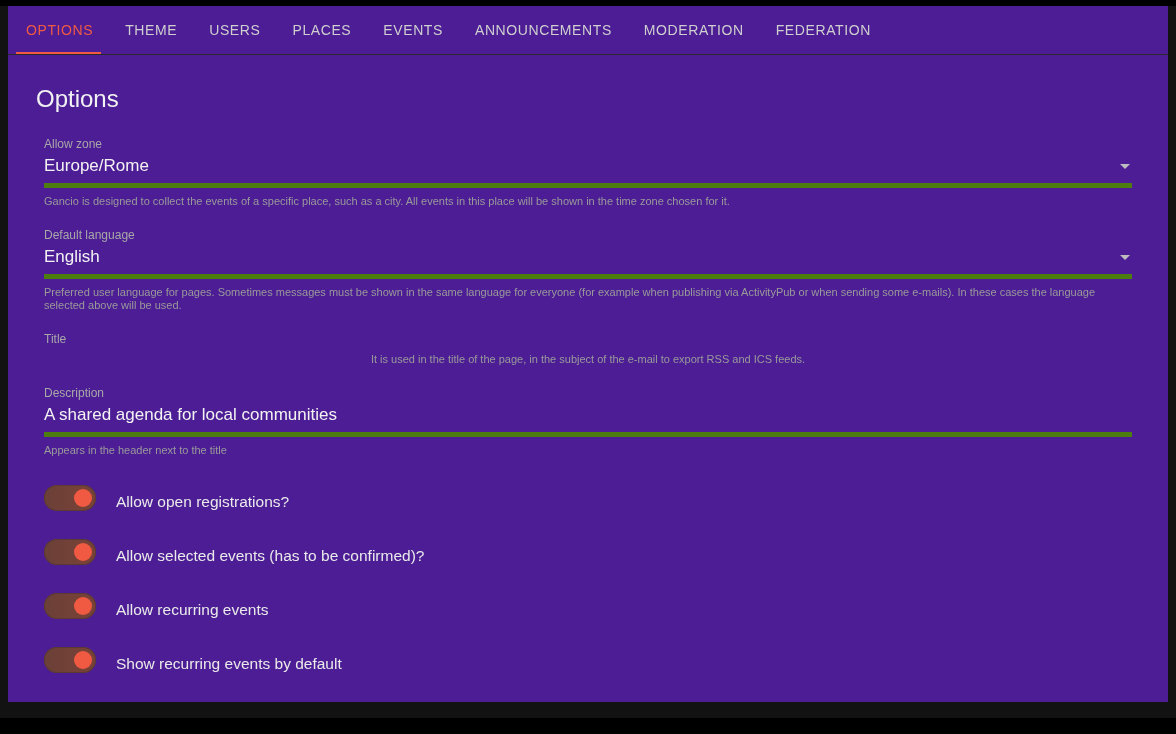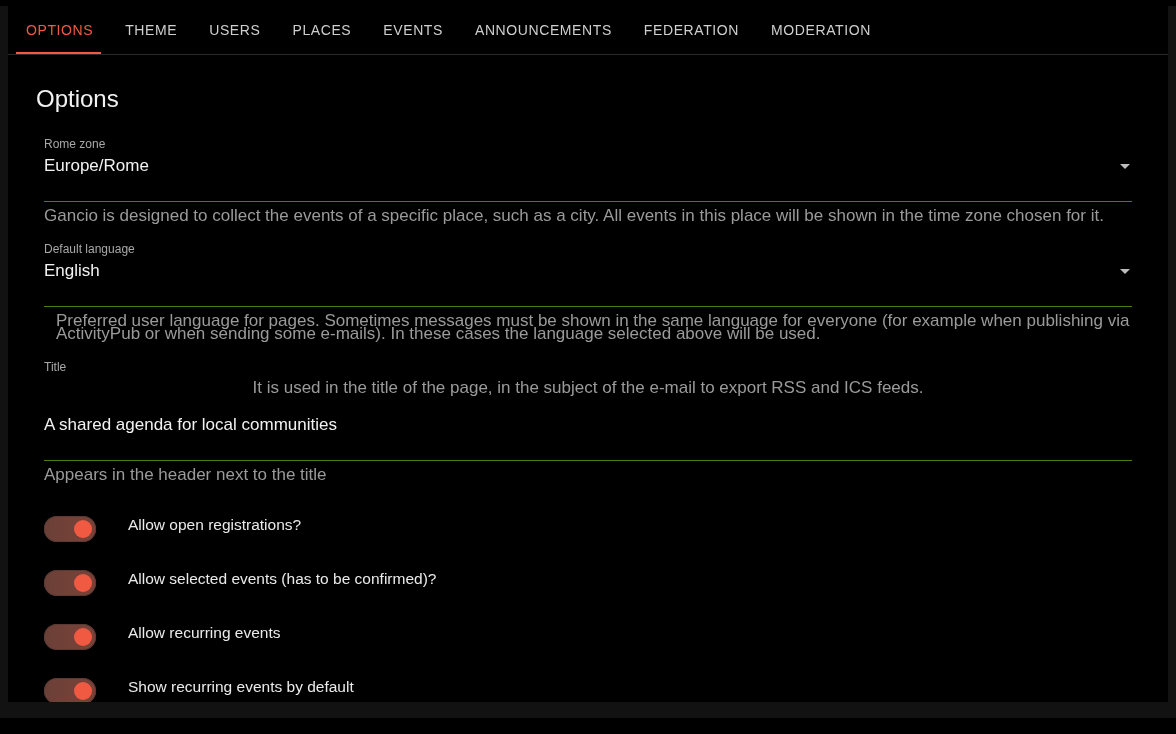--- a/index.html
+++ b/index.html
@@ -30,21 +30,21 @@
     height: 6px;
     background: #000000;
   }
 
   .panel {
     position: absolute;
     top: 6px;
     left: 8px;
     width: 1160px;
     height: 712px;
-    background: #000000;
+    background: #4c1d95;
     box-sizing: border-box;
   }
 
   
   .tabbar {
     position: relative;
     height: 48px;
     display: flex;
     align-items: stretch;
     border-bottom: 1px solid #2a2a2a;
@@ -95,53 +95,52 @@
   .field-label {
     font-size: 12px;
     color: #a8a8a8;
     margin-bottom: 4px;
     line-height: 14px;
   }
   .field-input-row {
     display: flex;
     align-items: center;
     justify-content: space-between;
-    border-bottom: 1px solid #4d7c0f;
-    padding-bottom: 24px;
+    border-bottom: 5px solid #4d7c0f;
+    padding-bottom: 6px;
   }
   .field-value {
     font-size: 17px;
     color: #f2f2f2;
     line-height: 22px;
   }
   .caret {
     width: 0;
     height: 0;
     border-left: 5px solid transparent;
     border-right: 5px solid transparent;
     border-top: 5px solid #bdbdbd;
     margin-right: 2px;
   }
   .field-hint {
-    font-size: 17px;
+    font-size: 11px;
     line-height: 13px;
     color: #9a9a9a;
     margin-top: 7px;
     margin-bottom: 20px;
   }
-  .field-hint.tight { margin-bottom: 35px; }
+  .field-hint.tight { margin-bottom: 18px; }
 
   
   .switch-row {
     display: flex;
-    align-items: flex-start;
+    align-items: flex-end;
     padding: 0 8px;
     margin-top: 18px;
     height: 36px;
-    gap: 12px;
   }
   .switch {
     position: relative;
     width: 52px;
     height: 26px;
     border-radius: 13px;
     background: linear-gradient(90deg, #6b4038 0%, #7a4237 100%);
     box-shadow: inset 0 0 0 1px #5a3a33;
     flex: 0 0 auto;
     cursor: pointer;
@@ -199,54 +198,55 @@
       <div class="tab">
         <span>PLACES</span>
       </div>
       <div class="tab">
         <span>EVENTS</span>
       </div>
       <div class="tab">
         <span>ANNOUNCEMENTS</span>
       </div>
       <div class="tab">
+        <span>MODERATION</span>
+      </div>
+      <div class="tab">
         <span>FEDERATION</span>
-      </div>
-      <div class="tab">
-        <span>MODERATION</span>
       </div>
     </div>
 
     <div class="content">
       <h1 class="page-title">Options</h1>
 
       <div class="field">
-        <div class="field-label">Rome zone</div>
+        <div class="field-label">Allow zone</div>
         <div class="field-input-row">
           <div class="field-value">Europe/Rome</div>
           <div class="caret"></div>
         </div>
       </div>
       <div class="field-hint" style="padding:0 8px;">Gancio is designed to collect the events of a specific place, such as a city. All events in this place will be shown in the time zone chosen for it.</div>
 
       <div class="field">
         <div class="field-label">Default language</div>
         <div class="field-input-row">
           <div class="field-value">English</div>
           <div class="caret"></div>
         </div>
       </div>
-      <div class="field-hint" style="padding:0 8px;margin-left:12px;">Preferred user language for pages. Sometimes messages must be shown in the same language for everyone (for example when publishing via ActivityPub or when sending some e-mails). In these cases the language selected above will be used.</div>
+      <div class="field-hint" style="padding:0 8px;">Preferred user language for pages. Sometimes messages must be shown in the same language for everyone (for example when publishing via ActivityPub or when sending some e-mails). In these cases the language selected above will be used.</div>
 
       <div class="field">
         <div class="field-label">Title</div>
       </div>
       <div class="field-hint" style="padding:0 8px;text-align:center;">It is used in the title of the page, in the subject of the e-mail to export RSS and ICS feeds.</div>
 
       <div class="field">
+        <div class="field-label">Description</div>
         <div class="field-input-row">
           <div class="field-value">A shared agenda for local communities</div>
         </div>
       </div>
       <div class="field-hint tight" style="padding:0 8px;">Appears in the header next to the title</div>
 
       <div class="switch-row">
         <div class="switch">
           <div class="knob"></div>
         </div>

